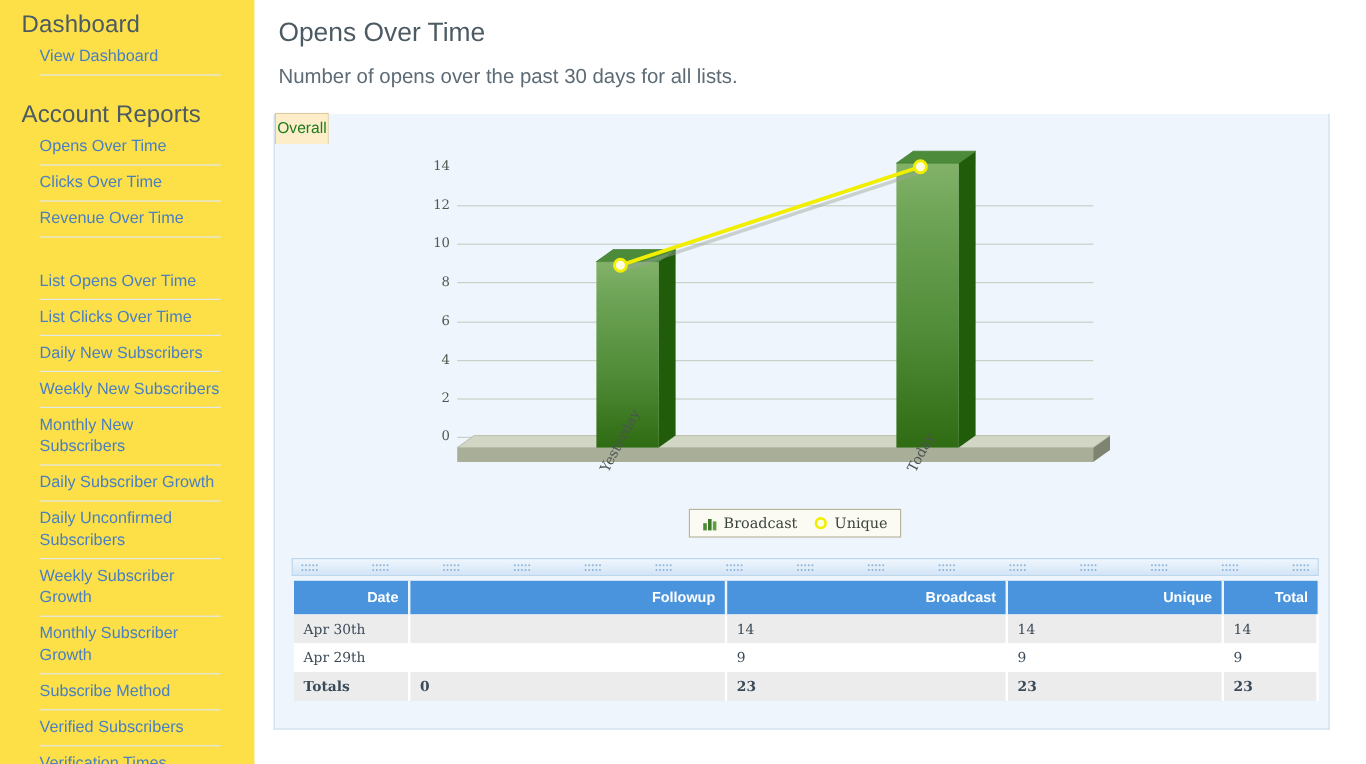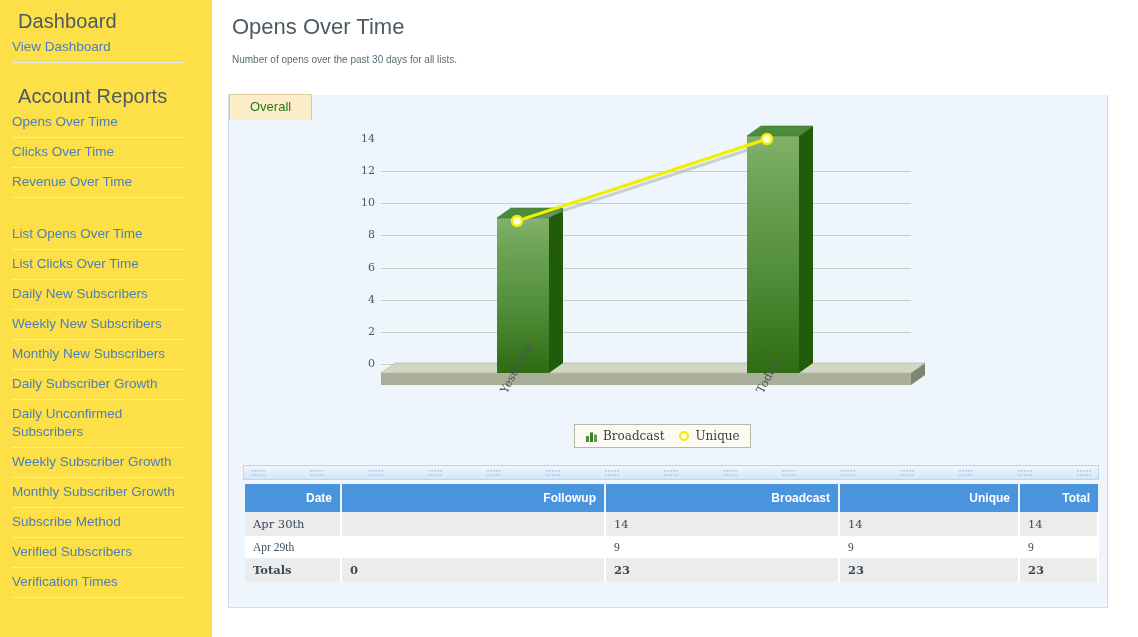--- a/index.html
+++ b/index.html
@@ -12,44 +12,44 @@
   }
   #app { position: relative; width: 1138px; height: 637px; }
 
   
   .sidebar { position: absolute; left: 0; top: 0; width: 212px; height: 637px; background: #fde047; }
   .side-heading {
     font-size: 20px; color: #4c5a63; font-weight: 400;
     padding: 0 0 0 18px; letter-spacing: .1px;
   }
   .side-list { list-style: none; margin: 0; padding: 0; }
-  .side-list li { border-bottom: 1px solid #e3e8ec; margin: 0 28px 0 12px; }
+  .side-list li { border-bottom: 1px solid #e3e8ec; margin: 0 28px 0 33px; }
   .side-list li:last-child { border-bottom: 1px solid #e3e8ec; }
   .side-link {
     display: block; color: #4a7fc1; font-size: 13.5px;
     text-decoration: none; padding: 5px 0 6px 0; line-height: 18px;
   }
   .gap-lg { height: 22px; }
 
   
   .main { position: absolute; left: 228px; top: 0; width: 910px; height: 637px; }
   .page-title { font-size: 22px; color: #4c5a63; font-weight: 400; margin: 14px 0 0 4px; }
-  .page-sub { font-size: 10px; color: #5c6b75; margin: 14px 0 16px 4px; }
+  .page-sub { font-size: 17px; color: #5c6b75; margin: 14px 0 16px 4px; }
 
   
   .panel {
     position: absolute; left: 0; top: 95px; width: 880px; height: 513px;
     background: #eef5fd; border: 1px solid #cfe0ef; border-top: none;
   }
   .panel-inner { position: relative; width: 100%; height: 100%; }
 
   
   .tabbar { position: absolute; left: 0; top: -1px; width: 880px; height: 27px; }
   .tab-overall {
-    position: absolute; left: 0; top: 0; height: 26px; padding: 0 20px;
+    position: absolute; left: 0; top: 0; height: 26px; padding: 0 1px;
     background: #fdeec9; border: 1px solid #d9c99b; border-bottom: none;
     color: #1e7b1e; font-size: 13px; line-height: 24px; font-weight: 400;
     border-radius: 1px 1px 0 0;
   }
   .tab-rest {
     position: absolute; left: 74px; top: 0; right: 0; height: 26px;
     background: #f2f8fe; border: 1px solid #cfe0ef; border-bottom: none;
   }
   .tab-tools { position: absolute; right: 2px; top: 1px; display: flex; align-items: stretch; height: 24px; }
   .tool-btn {
@@ -115,21 +115,21 @@
   table.data th {
     background: #4a94de; color: #ffffff; text-align: right; font-weight: bold;
     padding: 7px 8px; border-right: 2px solid #eef5fd; font-size: 12px;
   }
   table.data th:last-child { border-right: none; margin-top: 36px; }
   table.data td {
     padding: 5px 8px; color: #3b4a58; border-right: 2px solid #ffffff;
     font-family: "DejaVu Serif", serif; font-size: 11.5px;
   }
   tr.odd td { background: #ececec; }
-  tr.even td { background: #ffffff; font-family: Liberation Serif, serif; }
+  tr.even td { background: #ffffff; }
   tr.totals td { background: #ececec; font-weight: bold; }
 </style>
 </head>
 <body>
 
 <div id="app">
 
   <nav class="sidebar">
 
     <div style="height:10px"></div>

